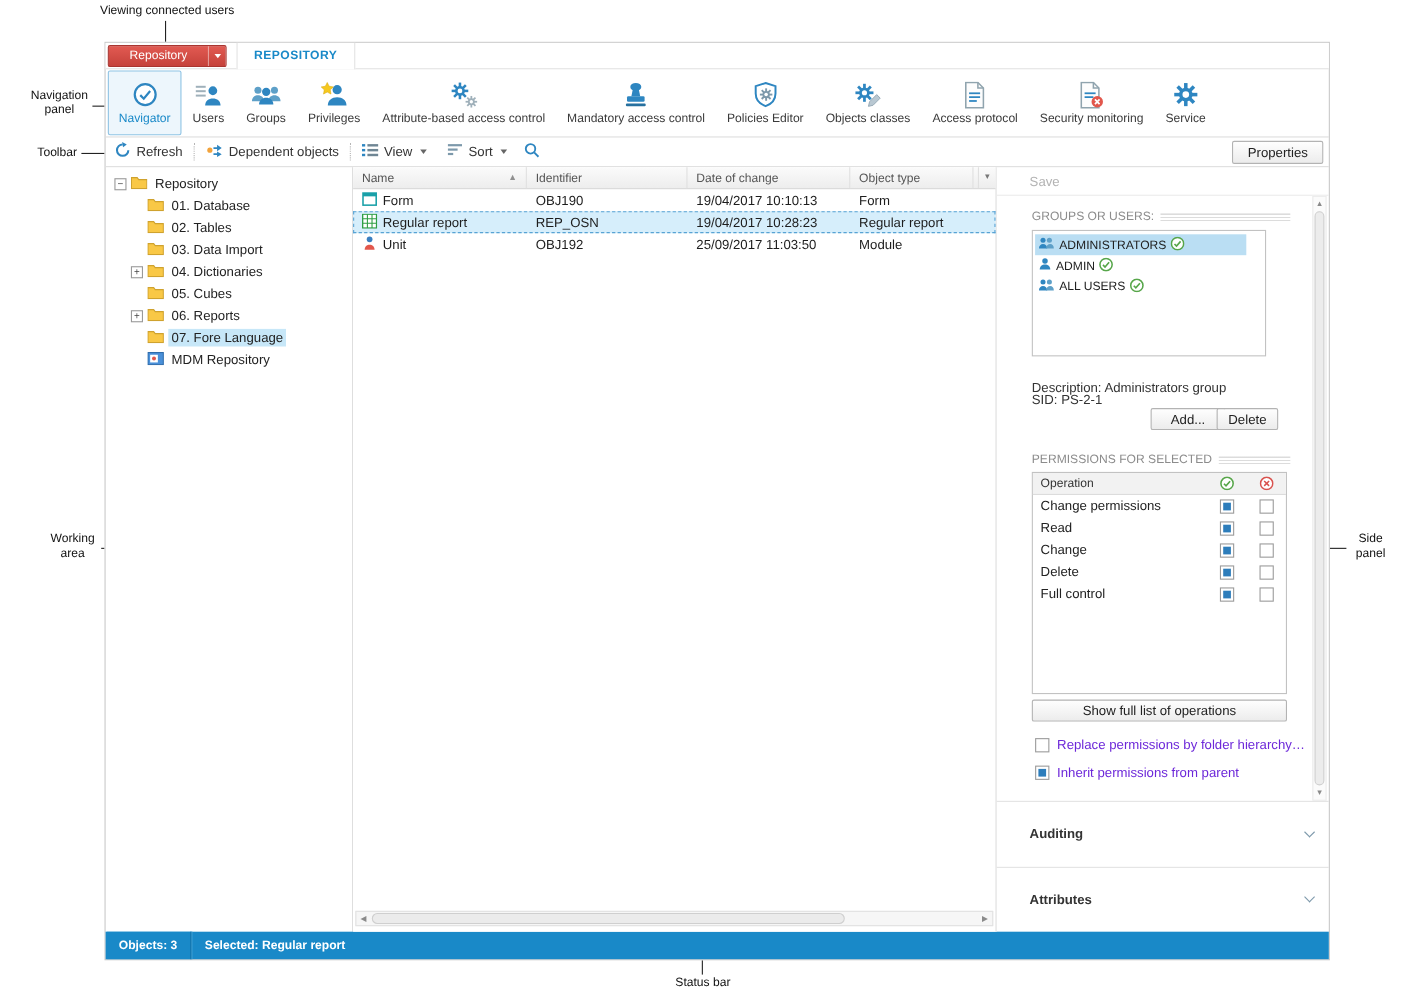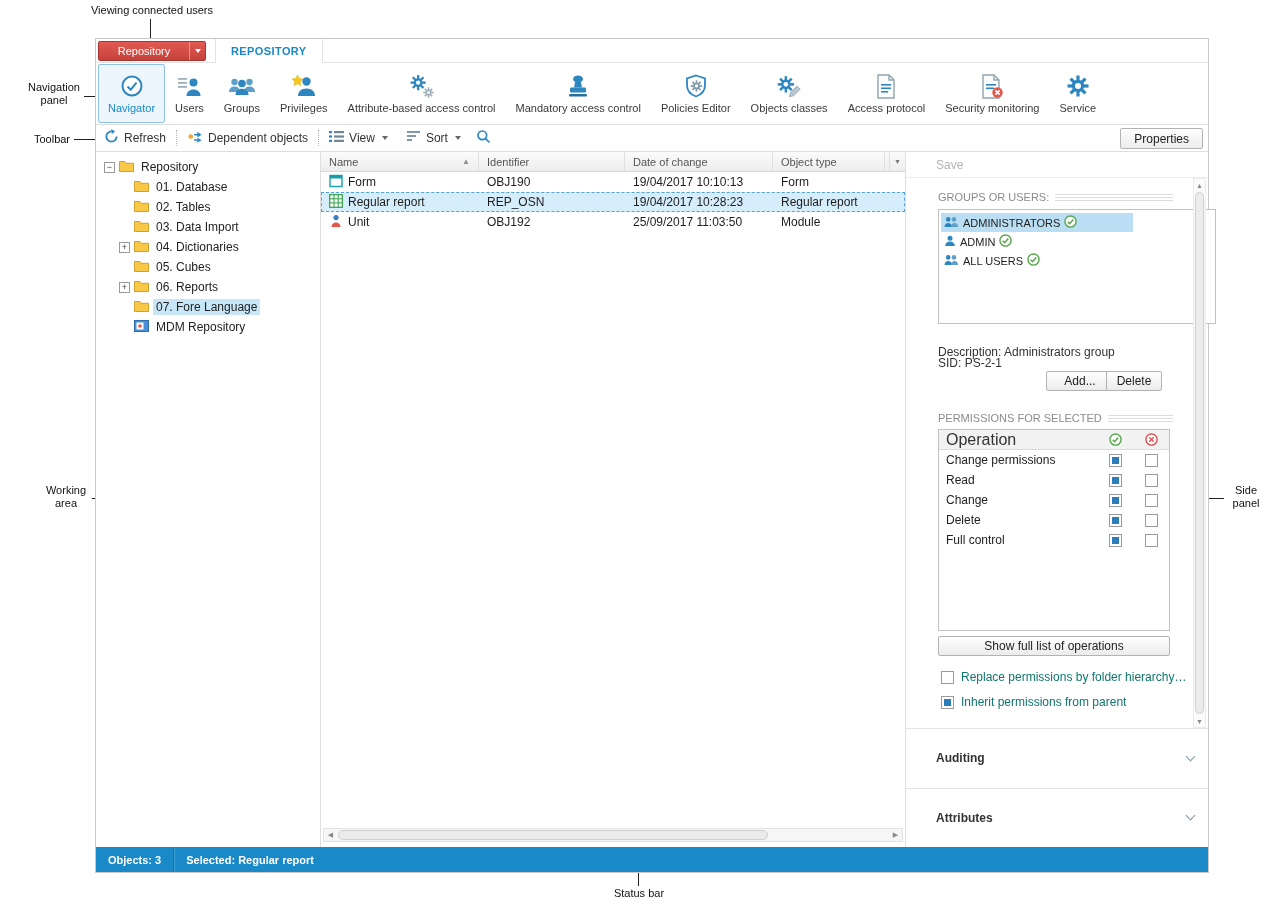--- a/index.html
+++ b/index.html
@@ -81,38 +81,38 @@
   .sidep { width: 302px; display: flex; flex-direction: column; font-size: 12px; position: relative; flex: 0 0 auto; }
   .sp-save { height: 26px; display: flex; align-items: center; padding-left: 30px; color: #b3b3b3; border-bottom: 1px solid #ececec; flex: 0 0 auto; }
   .sp-dac { height: 31px; display: flex; align-items: center; padding: 0 14px 0 30px; color: #1989c8; flex: 0 0 auto; }
   .chev { width: 7px; height: 7px; border-right: 1.6px solid #7d99ab; border-bottom: 1.6px solid #7d99ab; flex: 0 0 auto; }
   .chev.up { transform: rotate(-135deg); margin-top: 4px; }
   .chev.down { transform: rotate(45deg); margin-top: -4px; }
   .ml-auto { margin-left: auto; }
   .sp-content { position: relative; height: 551px; flex: 0 0 auto; border-bottom: 1px solid #e3e3e3; }
   .sp-cap { position: absolute; left: 32px; right: 35px; display: flex; align-items: center; gap: 6px; font-size: 11px; color: #8c8c8c; }
   .cap-fill { height: 7px; flex: 1; background: repeating-linear-gradient(180deg, #dcdcdc 0 1px, #fff 1px 3px); }
-  .groups-box { position: absolute; left: 32px; top: 31px; width: 278px; height: 115px; background: #fff; border: 1px solid #c2c2c2; padding: 3px 2px; }
+  .groups-box { position: absolute; left: 32px; top: 31px; width: 213px; height: 115px; background: #fff; border: 1px solid #c2c2c2; padding: 3px 2px; }
   .grp-row { height: 19px; display: flex; align-items: center; gap: 4px; padding: 0 3px; font-size: 11px; color: #222; }
   .grp-row.sel { background: #badef3; width: 192px; }
   .sp-desc { position: absolute; left: 32px; top: 167px; color: #333; }
   .sp-sid { position: absolute; left: 32px; top: 178px; color: #333; }
   .btn { position: absolute; height: 20px; background: linear-gradient(#fefefe, #ececec); border: 1px solid #b3b3b3;
          border-radius: 2px; font-size: 12px; color: #222; display: flex; align-items: center; justify-content: center; }
   .btn-add { left: 140px; top: 193px; width: 68px; }
   .btn-del { left: 200px; top: 193px; width: 56px; }
   .perm-table { position: absolute; left: 32px; top: 251px; width: 232px; height: 202px; border: 1px solid #c2c2c2; background: #fff; display: flex; flex-direction: column; }
-  .pt-head { height: 20px; display: flex; align-items: center; background: #f2f2f2; border-bottom: 1px solid #dcdcdc; font-size: 16px; color: #333; flex: 0 0 auto; }
+  .pt-head { height: 20px; display: flex; align-items: center; background: #f2f2f2; border-bottom: 1px solid #dcdcdc; font-size: 11px; color: #333; flex: 0 0 auto; }
   .pt-op { flex: 1; padding-left: 7px; }
   .pt-c { width: 36px; display: flex; justify-content: center; }
   .pt-row { height: 20px; display: flex; align-items: center; font-size: 12px; color: #222; flex: 0 0 auto; }
   .cb { width: 13px; height: 13px; border: 1px solid #9b9b9b; background: #fff; position: relative; flex: 0 0 13px; }
   .cb.on::after { content: ""; position: absolute; left: 2px; top: 2px; right: 2px; bottom: 2px; background: #2d7dbb; }
   .btn-showfull { left: 32px; top: 458px; width: 232px; }
-  .cbrow { position: absolute; left: 35px; display: flex; align-items: center; gap: 7px; color: #0f766e; }
+  .cbrow { position: absolute; left: 35px; display: flex; align-items: center; gap: 7px; color: #6d28d9; }
   .r1 { top: 492px; } .r2 { top: 517px; }
   .vscroll { position: absolute; right: 2px; top: 0; width: 13px; height: 100%; background: #fbfbfb; border: 1px solid #ebebeb;
              display: flex; flex-direction: column; align-items: center; }
   .vthumb { width: 9px; flex: 1; margin: 1px 0; background: #ececec; border: 1px solid #cfcfcf; border-radius: 5px; }
   .sp-bottom { flex: 1; display: flex; flex-direction: column; min-height: 0; }
   .sp-sec { flex: 1; display: flex; align-items: center; padding: 0 14px 0 30px; font-weight: bold; color: #333; border-bottom: 1px solid #e3e3e3; }
   .sp-sec:last-child { border-bottom: 0; }
 
   
   .statusbar { height: 25px; background: #1989c8; display: flex; align-items: center; color: #fff;

